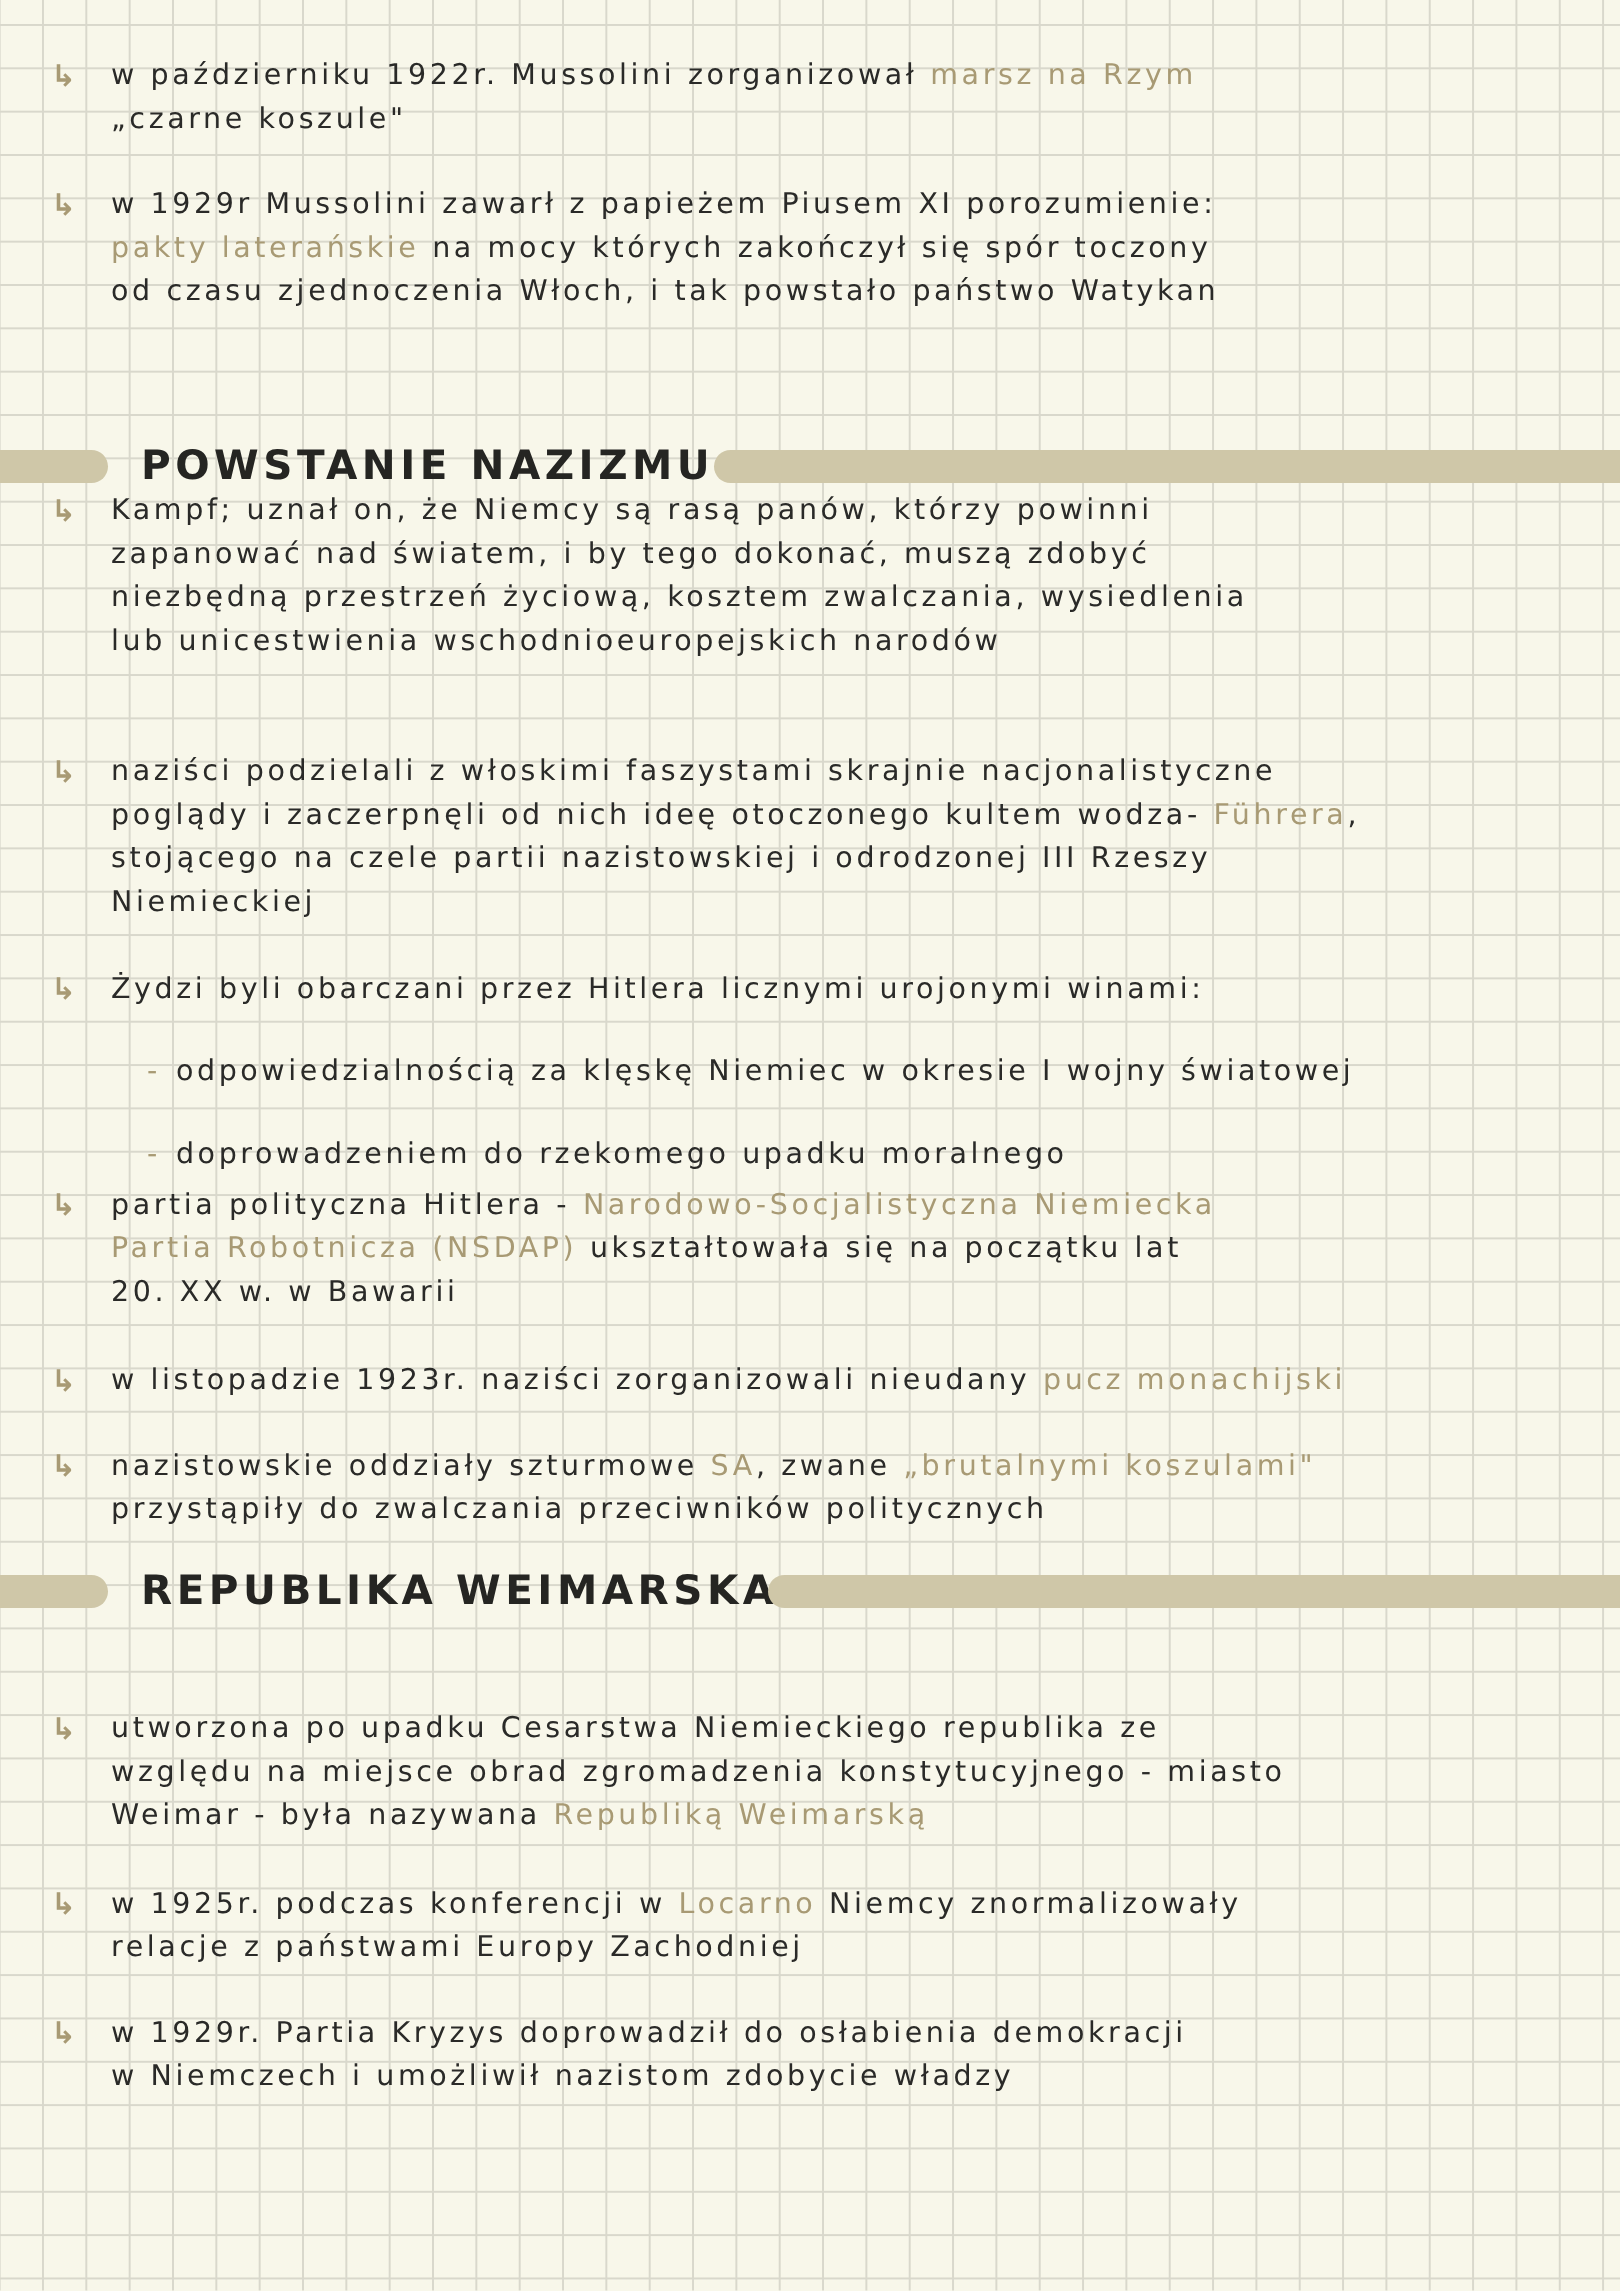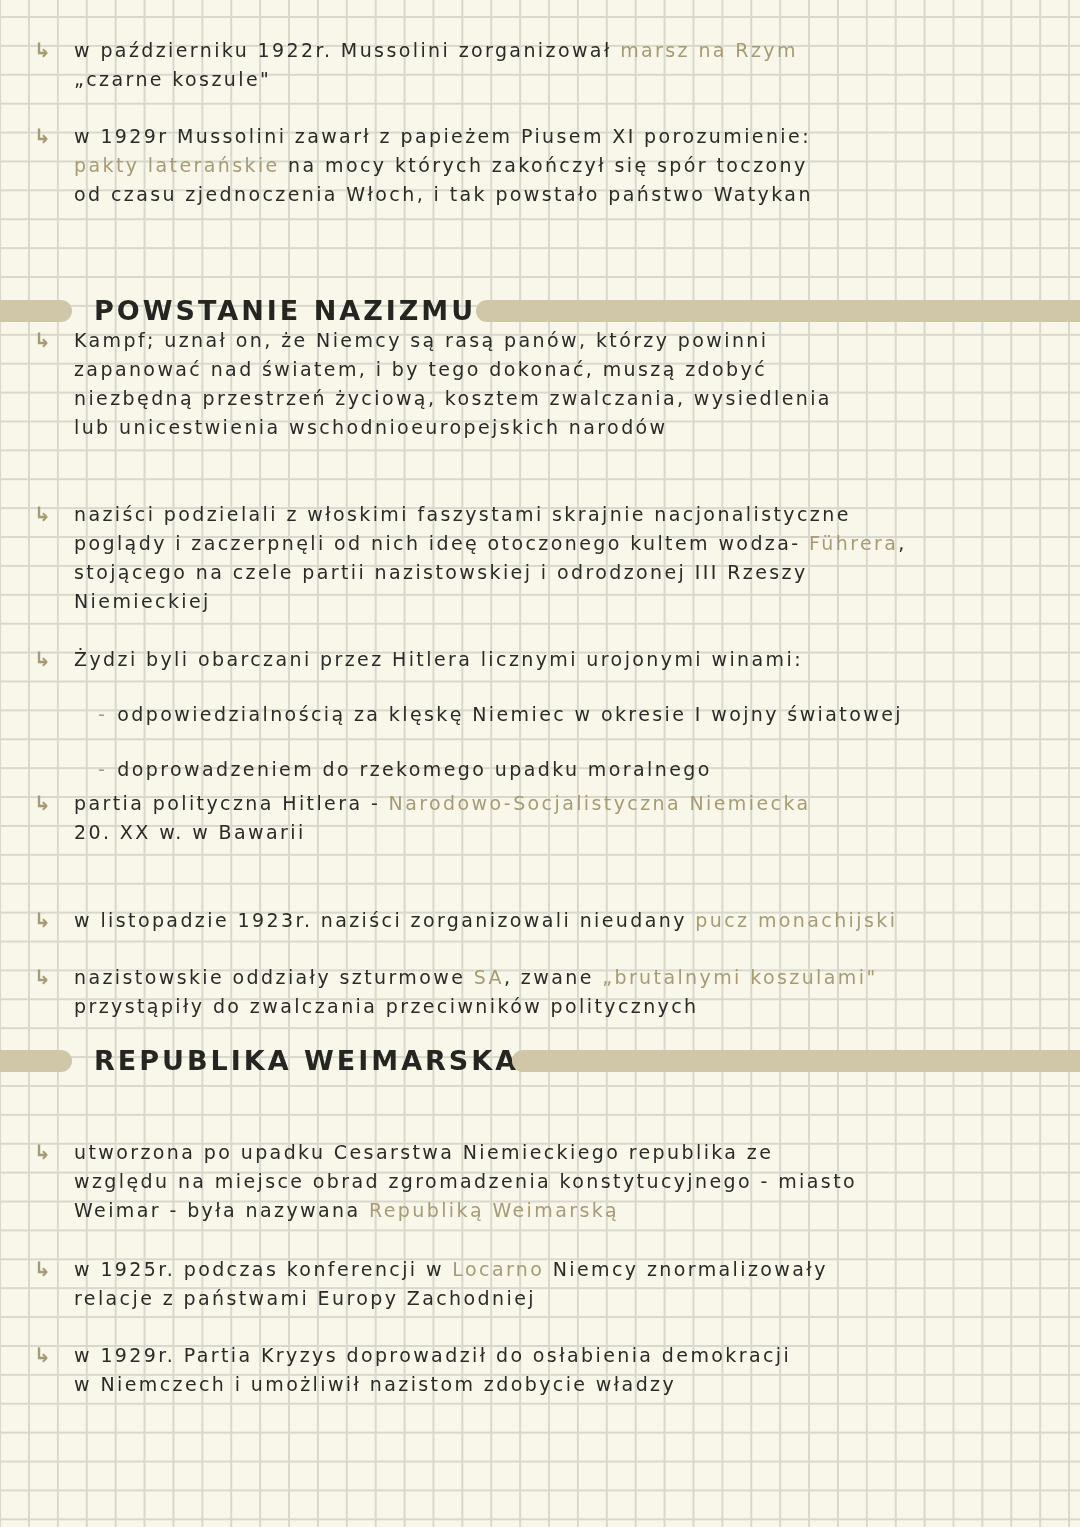--- a/index.html
+++ b/index.html
@@ -92,20 +92,21 @@
       <div class="lines">
         <div class="line"><span>Żydzi byli obarczani przez Hitlera licznymi urojonymi winami:</span></div>
         <div class="line sub"><span class="dash">-</span><span>odpowiedzialnością za klęskę Niemiec w okresie I wojny światowej</span></div>
         <div class="line sub"><span class="dash">-</span><span>doprowadzeniem do rzekomego upadku moralnego</span></div>
       </div>
     </div>
     <div class="bullet" style="top: 789px;">
       <span class="arrow">↳</span>
       <div class="lines">
         <div class="line"><span>partia polityczna Hitlera - </span><span class="accent">Narodowo-Socjalistyczna Niemiecka</span></div>
+        <div class="line"><span class="accent">Partia Robotnicza (NSDAP)</span><span> ukształtowała się na początku lat</span></div>
         <div class="line"><span>20. XX w. w Bawarii</span></div>
       </div>
     </div>
     <div class="bullet" style="top: 906px;">
       <span class="arrow">↳</span>
       <div class="lines">
         <div class="line"><span>w listopadzie 1923r. naziści zorganizowali nieudany </span><span class="accent">pucz monachijski</span></div>
       </div>
     </div>
     <div class="bullet" style="top: 963px;">

